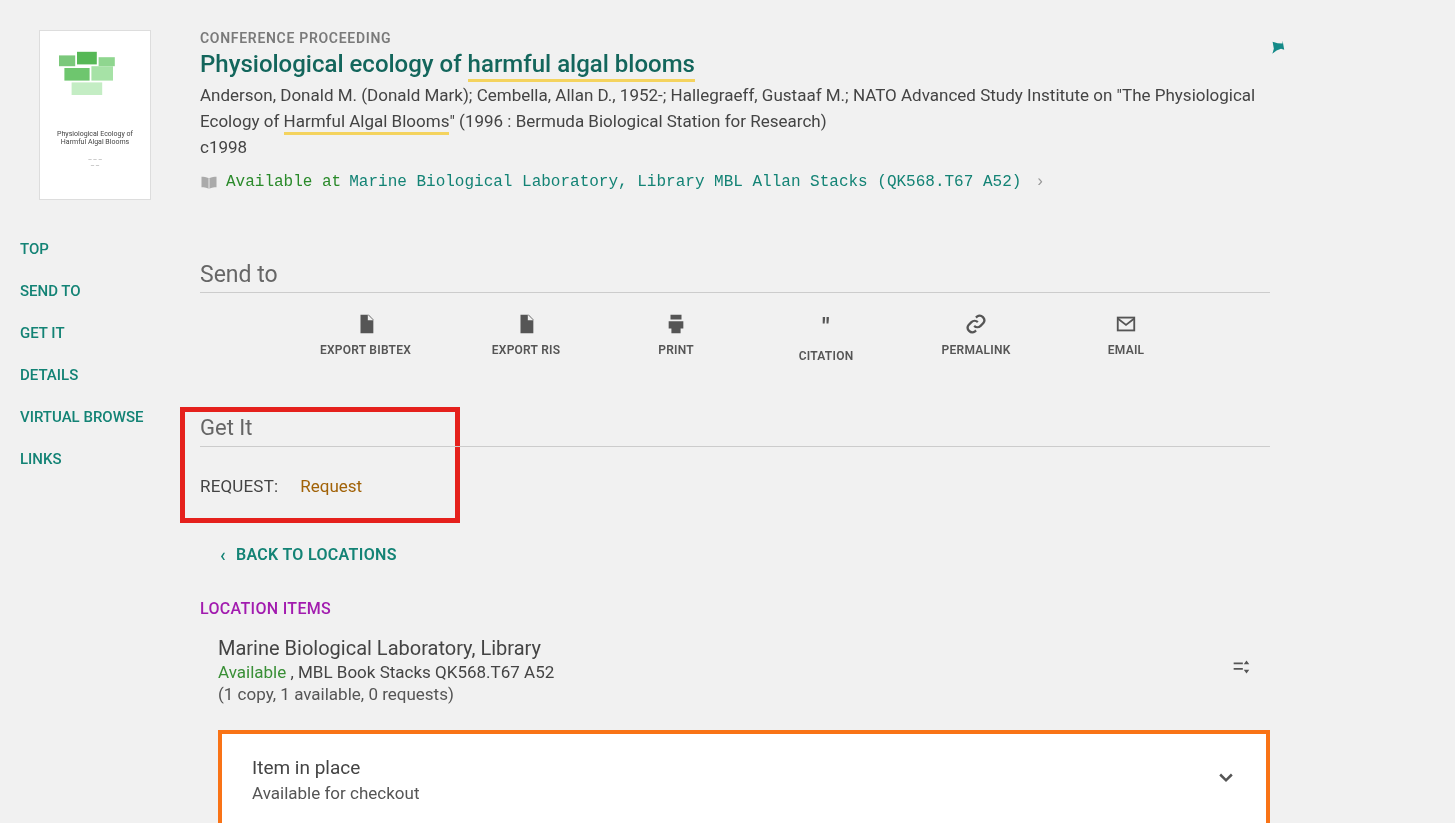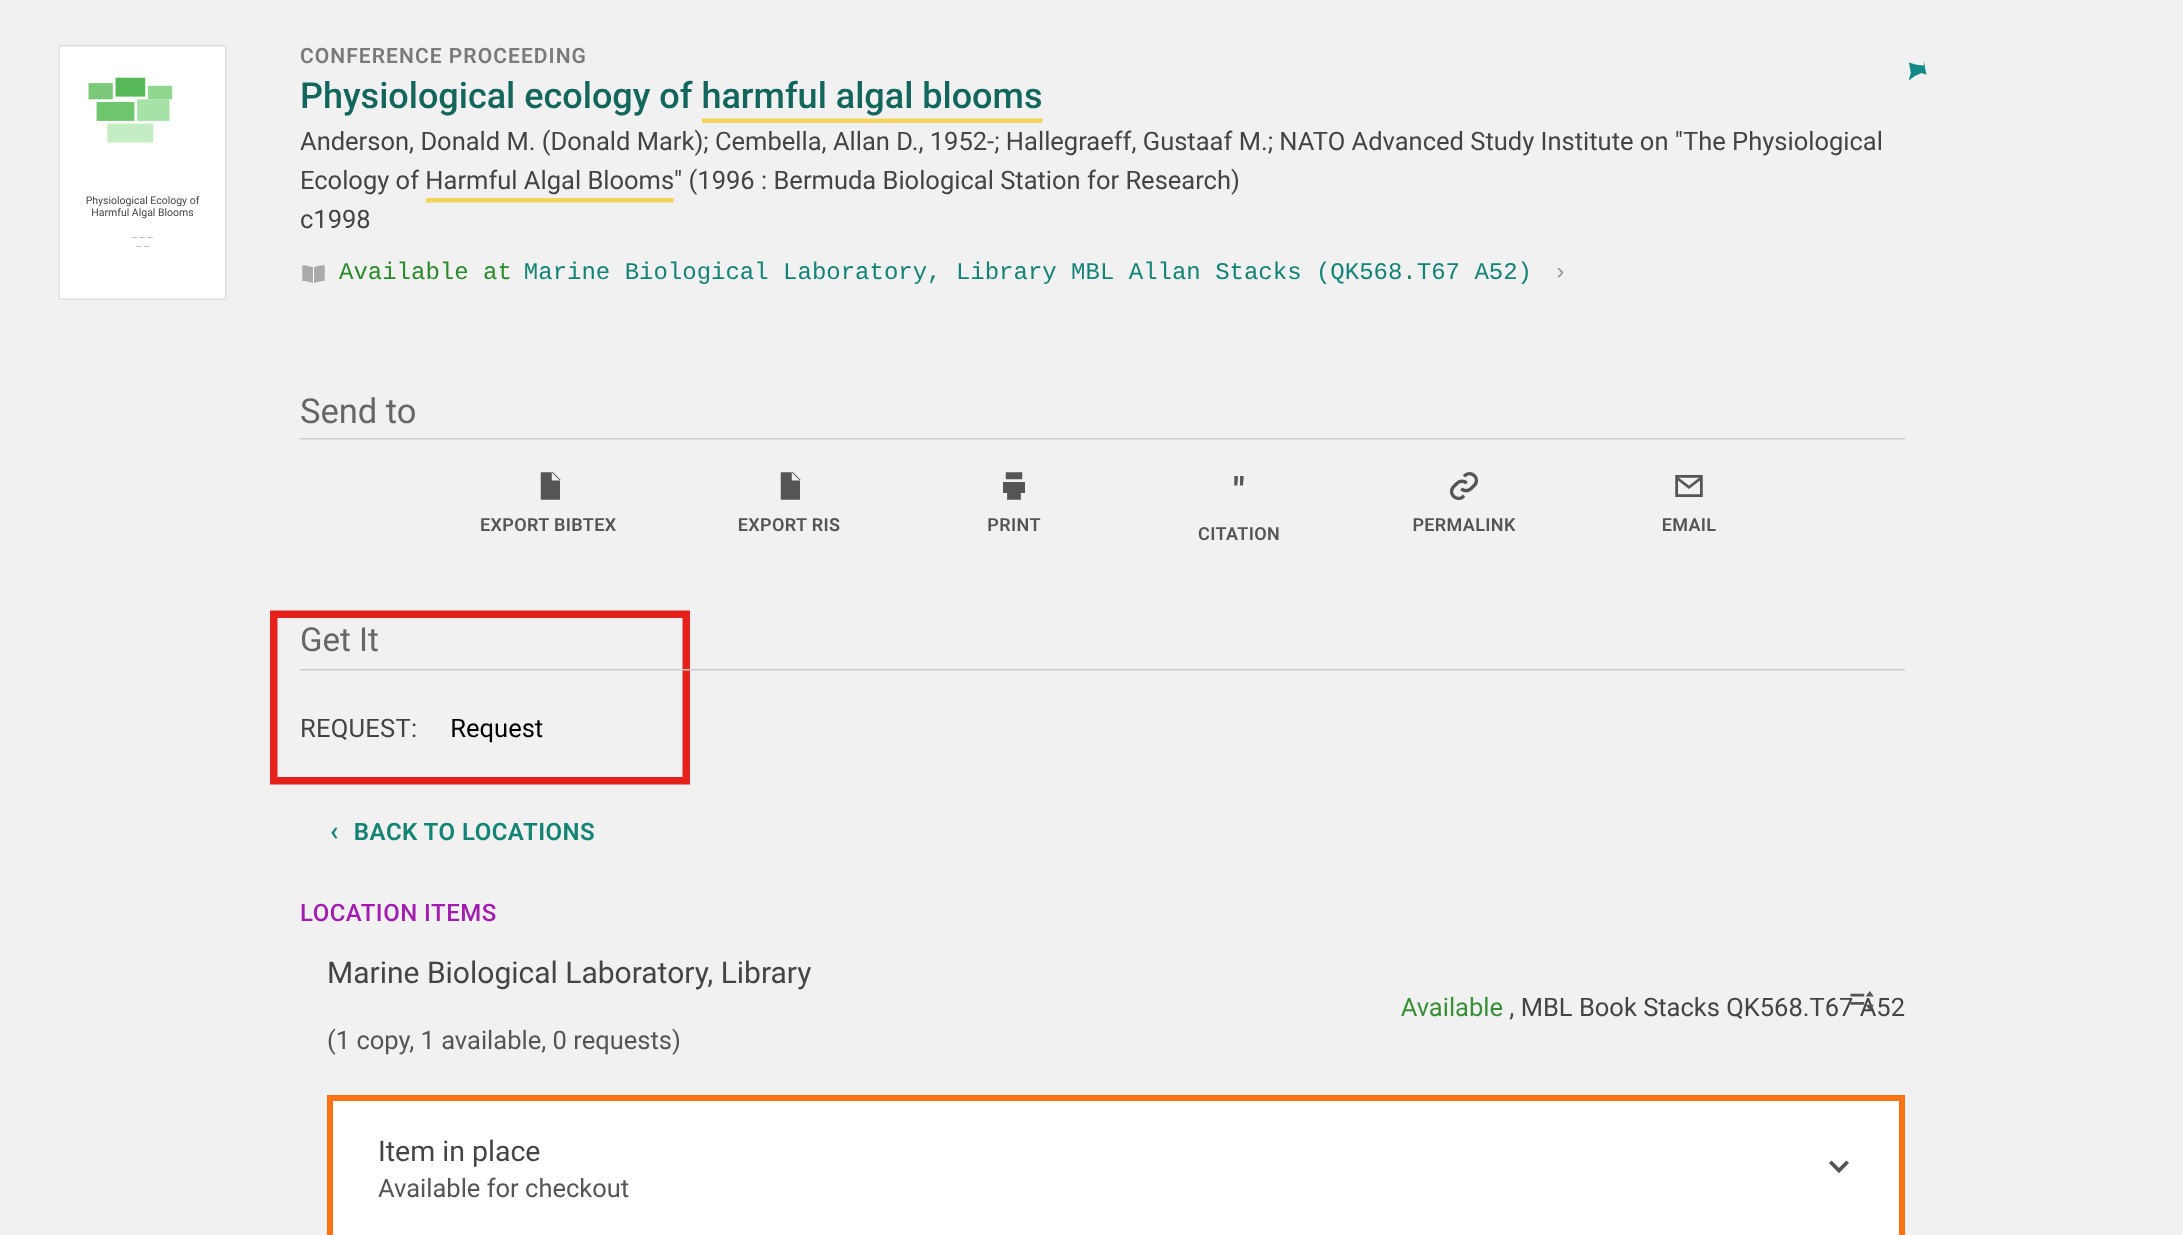--- a/index.html
+++ b/index.html
@@ -160,21 +160,21 @@
     position: relative;
   }
   .getit-req {
     font-size: 17px;
     margin-top: 29px;
     display: flex;
     align-items: center;
     gap: 22px;
   }
   .getit-req .lbl { color: #444; letter-spacing: .01em; }
-  .getit-req a { color: #000000; text-decoration: none; text-align: right; }
+  .getit-req a { color: #a16207; text-decoration: none; text-align: right; }
   .highlight-box {
     position: absolute;
     border: 5px solid #e5211c;
     left: -20px;
     top: -8px;
     width: 280px;
     height: 116px;
     pointer-events: none;
   }
   .back-loc {
@@ -195,21 +195,21 @@
     font-weight: 500;
     letter-spacing: .02em;
     margin-top: 34px;
   }
   .loc-block {
     margin-top: 18px;
     margin-left: 18px;
     position: relative;
   }
   .loc-block .name { font-size: 20px; color: #444; font-weight: 400; }
-  .loc-block .line2 { font-size: 17px; margin-top: 2px; color: #444; text-align: right; }
+  .loc-block .line2 { font-size: 17px; margin-top: 2px; color: #444; }
   .loc-block .line2 .av { color: #398f36; }
   .loc-block .line3 { font-size: 17px; color: #555; margin-top: 2px; }
   .sort-icon {
     position: absolute;
     right: 18px;
     top: 20px;
     color: #555;
     cursor: pointer;
   }
   .item-card {
@@ -239,20 +239,28 @@
         <rect x="30" y="2" width="22" height="14" fill="#56b856"></rect>
         <rect x="54" y="8" width="18" height="10" fill="#8fd68f"></rect>
         <rect x="16" y="20" width="28" height="14" fill="#6ec66e"></rect>
         <rect x="46" y="18" width="24" height="16" fill="#a6e2a6"></rect>
         <rect x="24" y="36" width="34" height="14" fill="#c4edc4"></rect>
       </svg>
       <div class="thumb-title">Physiological Ecology of Harmful Algal Blooms</div>
       <div class="thumb-meta">— — —<br>— —</div>
     </div>
 
+    <nav class="sidebar-nav">
+      <a href="#">TOP</a>
+      <a href="#">SEND TO</a>
+      <a href="#">GET IT</a>
+      <a href="#">DETAILS</a>
+      <a href="#">VIRTUAL BROWSE</a>
+      <a href="#">LINKS</a>
+    </nav>
   </div>
 
   <div class="main-col">
     <div class="type-label">CONFERENCE PROCEEDING</div>
     <h1 class="title">
       <span>Physiological ecology of </span><span class="hl">harmful algal blooms</span>
     </h1>
     <div class="authors">
       <span>Anderson, Donald M. (Donald Mark); Cembella, Allan D., 1952-; Hallegraeff, Gustaaf M.; NATO Advanced Study Institute on "The Physiological Ecology of </span><span class="hl">Harmful Algal Blooms</span><span>" (1996 : Bermuda Biological Station for Research)</span>
     </div>

